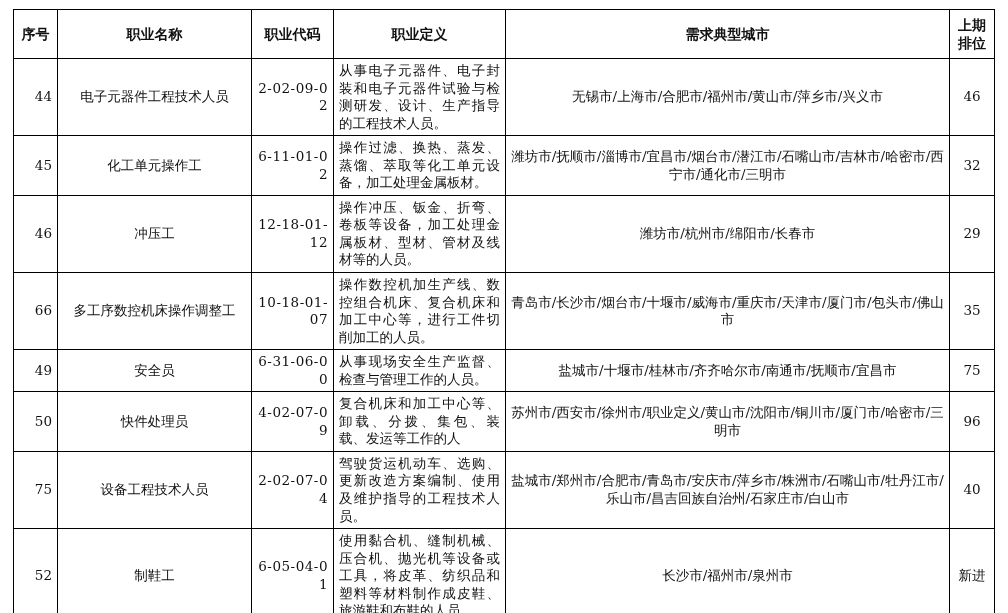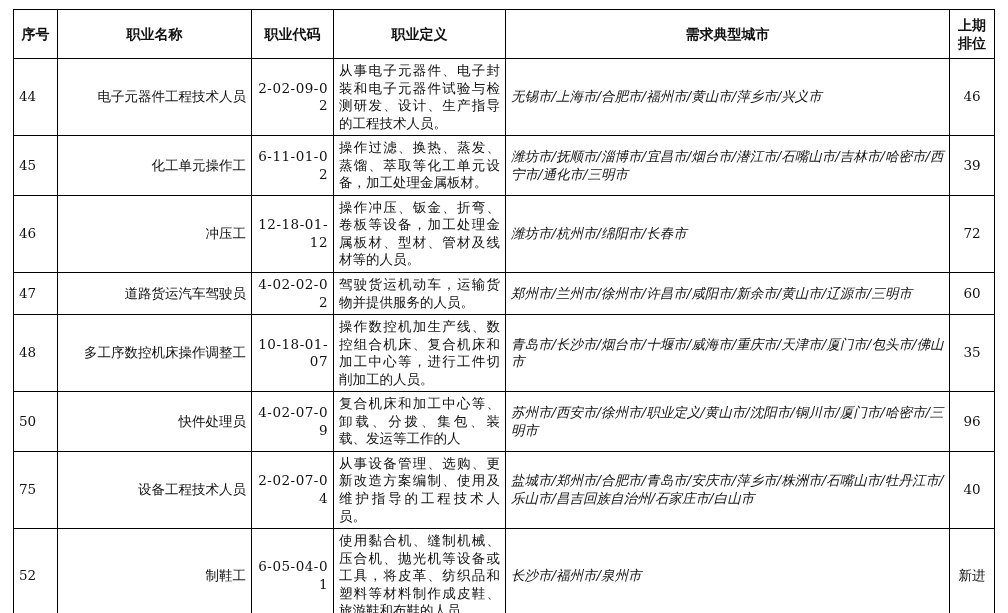--- a/index.html
+++ b/index.html
@@ -28,25 +28,25 @@
     line-height: 1.3;
     vertical-align: middle;
     word-break: break-all;
   }
   table.occupation-table th {
     font-weight: bold;
     text-align: center;
     height: 42px;
     font-size: 14px;
   }
-  td.c-no     { text-align: left; }
-  td.c-name   { text-align: right; }
+  td.c-no     { text-align: right; }
+  td.c-name   { text-align: center; }
   td.c-code   { text-align: right; font-family: "DejaVu Serif", serif; letter-spacing: 0.5px; }
   td.c-def    { text-align: justify; padding-top: 2px; padding-bottom: 2px; }
-  td.c-cities { text-align: left; font-style: italic; }
+  td.c-cities { text-align: center; }
   td.c-rank   { text-align: center; }
   col.w-no     { width: 44px;  }
   col.w-name   { width: 194px; }
   col.w-code   { width: 82px;  }
   col.w-def    { width: 172px; }
   col.w-cities { width: 444px; }
   col.w-rank   { width: 45px;  }
 </style>
 </head>
 <body>
@@ -79,59 +79,59 @@
           <td class="c-def">从事电子元器件、电子封装和电子元器件试验与检测研发、设计、生产指导的工程技术人员。</td>
           <td class="c-cities">无锡市/上海市/合肥市/福州市/黄山市/萍乡市/兴义市</td>
           <td class="c-rank">46</td>
         </tr>
         <tr>
           <td class="c-no">45</td>
           <td class="c-name">化工单元操作工</td>
           <td class="c-code">6-11-01-02</td>
           <td class="c-def">操作过滤、换热、蒸发、蒸馏、萃取等化工单元设备，加工处理金属板材。</td>
           <td class="c-cities">潍坊市/抚顺市/淄博市/宜昌市/烟台市/潜江市/石嘴山市/吉林市/哈密市/西宁市/通化市/三明市</td>
-          <td class="c-rank">39</td>
+          <td class="c-rank">32</td>
         </tr>
         <tr>
           <td class="c-no">46</td>
           <td class="c-name">冲压工</td>
           <td class="c-code">12-18-01-12</td>
           <td class="c-def">操作冲压、钣金、折弯、卷板等设备，加工处理金属板材、型材、管材及线材等的人员。</td>
           <td class="c-cities">潍坊市/杭州市/绵阳市/长春市</td>
-          <td class="c-rank">72</td>
+          <td class="c-rank">29</td>
         </tr>
         <tr>
-          <td class="c-no">47</td>
-          <td class="c-name">道路货运汽车驾驶员</td>
-          <td class="c-code">4-02-02-02</td>
-          <td class="c-def">驾驶货运机动车，运输货物并提供服务的人员。</td>
-          <td class="c-cities">郑州市/兰州市/徐州市/许昌市/咸阳市/新余市/黄山市/辽源市/三明市</td>
-          <td class="c-rank">60</td>
-        </tr>
-        <tr>
-          <td class="c-no">48</td>
+          <td class="c-no">66</td>
           <td class="c-name">多工序数控机床操作调整工</td>
           <td class="c-code">10-18-01-07</td>
           <td class="c-def">操作数控机加生产线、数控组合机床、复合机床和加工中心等，进行工件切削加工的人员。</td>
           <td class="c-cities">青岛市/长沙市/烟台市/十堰市/威海市/重庆市/天津市/厦门市/包头市/佛山市</td>
           <td class="c-rank">35</td>
+        </tr>
+        <tr>
+          <td class="c-no">49</td>
+          <td class="c-name">安全员</td>
+          <td class="c-code">6-31-06-00</td>
+          <td class="c-def">从事现场安全生产监督、检查与管理工作的人员。</td>
+          <td class="c-cities">盐城市/十堰市/桂林市/齐齐哈尔市/南通市/抚顺市/宜昌市</td>
+          <td class="c-rank">75</td>
         </tr>
         <tr>
           <td class="c-no">50</td>
           <td class="c-name">快件处理员</td>
           <td class="c-code">4-02-07-09</td>
           <td class="c-def">复合机床和加工中心等、卸载、分拨、集包、装载、发运等工作的人</td>
           <td class="c-cities">苏州市/西安市/徐州市/职业定义/黄山市/沈阳市/铜川市/厦门市/哈密市/三明市</td>
           <td class="c-rank">96</td>
         </tr>
         <tr>
           <td class="c-no">75</td>
           <td class="c-name">设备工程技术人员</td>
           <td class="c-code">2-02-07-04</td>
-          <td class="c-def">从事设备管理、选购、更新改造方案编制、使用及维护指导的工程技术人员。</td>
+          <td class="c-def">驾驶货运机动车、选购、更新改造方案编制、使用及维护指导的工程技术人员。</td>
           <td class="c-cities">盐城市/郑州市/合肥市/青岛市/安庆市/萍乡市/株洲市/石嘴山市/牡丹江市/乐山市/昌吉回族自治州/石家庄市/白山市</td>
           <td class="c-rank">40</td>
         </tr>
         <tr>
           <td class="c-no">52</td>
           <td class="c-name">制鞋工</td>
           <td class="c-code">6-05-04-01</td>
           <td class="c-def">使用黏合机、缝制机械、压合机、抛光机等设备或工具，将皮革、纺织品和塑料等材料制作成皮鞋、旅游鞋和布鞋的人员。</td>
           <td class="c-cities">长沙市/福州市/泉州市</td>
           <td class="c-rank">新进</td>

